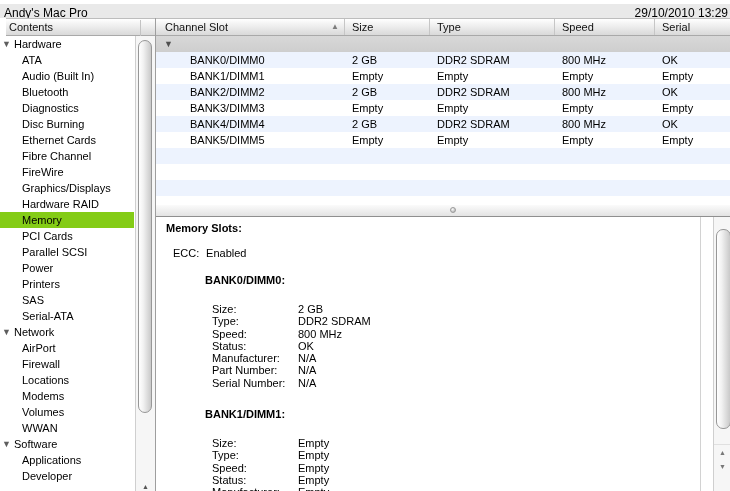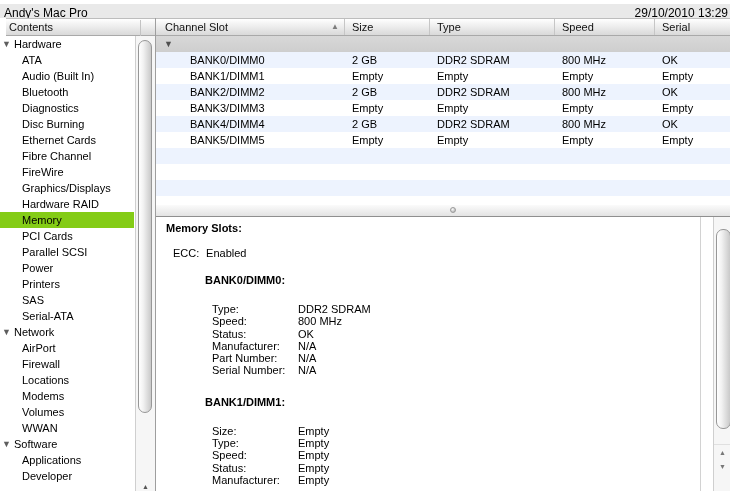--- a/index.html
+++ b/index.html
@@ -304,20 +304,21 @@
       <div class="details" id="details">
         <div class="d-title">Memory Slots:</div>
         <div class="d-ecc">
           <span class="d-label">ECC:</span>
           <span>Enabled</span>
         </div>
         <div id="banks">
             <div class="bank">
               <div class="bank-name">BANK0/DIMM0:</div>
               <div class="bank-fields">
+                <div class="f-row"><span class="d-label">Size:</span><span class="d-value">2 GB</span></div>
                 <div class="f-row"><span class="d-label">Type:</span><span class="d-value">DDR2 SDRAM</span></div>
                 <div class="f-row"><span class="d-label">Speed:</span><span class="d-value">800 MHz</span></div>
                 <div class="f-row"><span class="d-label">Status:</span><span class="d-value">OK</span></div>
                 <div class="f-row"><span class="d-label">Manufacturer:</span><span class="d-value">N/A</span></div>
                 <div class="f-row"><span class="d-label">Part Number:</span><span class="d-value">N/A</span></div>
                 <div class="f-row"><span class="d-label">Serial Number:</span><span class="d-value">N/A</span></div>
               </div>
             </div>
             <div class="bank">
               <div class="bank-name">BANK1/DIMM1:</div>

